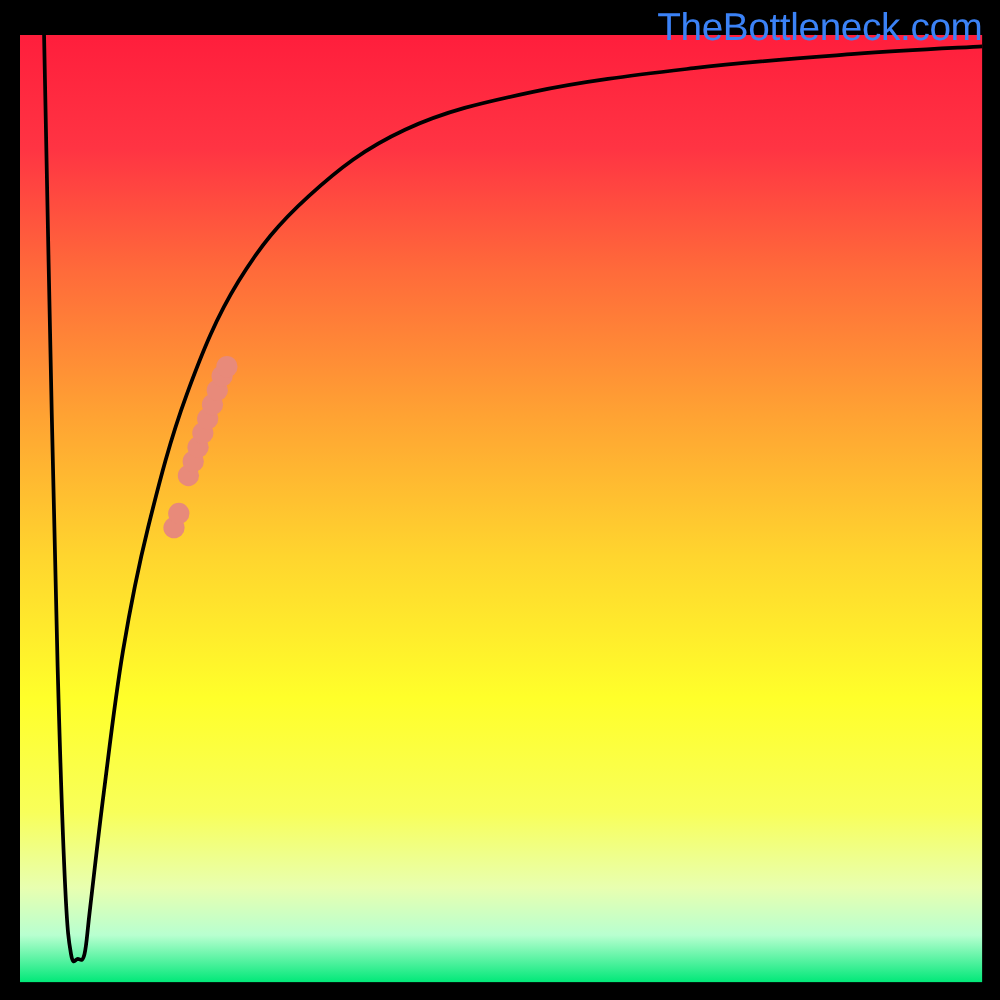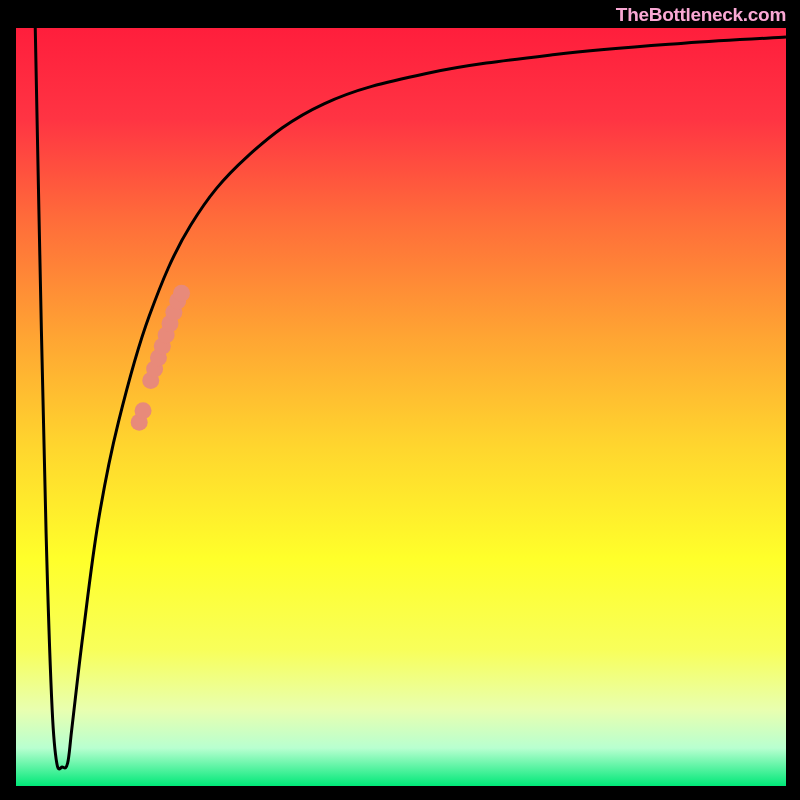--- a/index.html
+++ b/index.html
@@ -8,23 +8,23 @@
     height: 800px;
     background: #000;
     position: relative;
     font-family: Arial, sans-serif;
     overflow: hidden;
   }
   .watermark {
     position: absolute;
     top: 4px;
     right: 14px;
-    font-size: 19px;
-    font-weight: 700;
-    color: #f9a8d4;
+    font-size: 31px;
+    font-weight: 400;
+    color: #3b82f6;
     letter-spacing: -0.3px;
     z-index: 10;
   }
   .chart-frame {
     position: absolute;
     left: 16px;
     top: 28px;
     width: 770px;
     height: 758px;
     background: #000;

